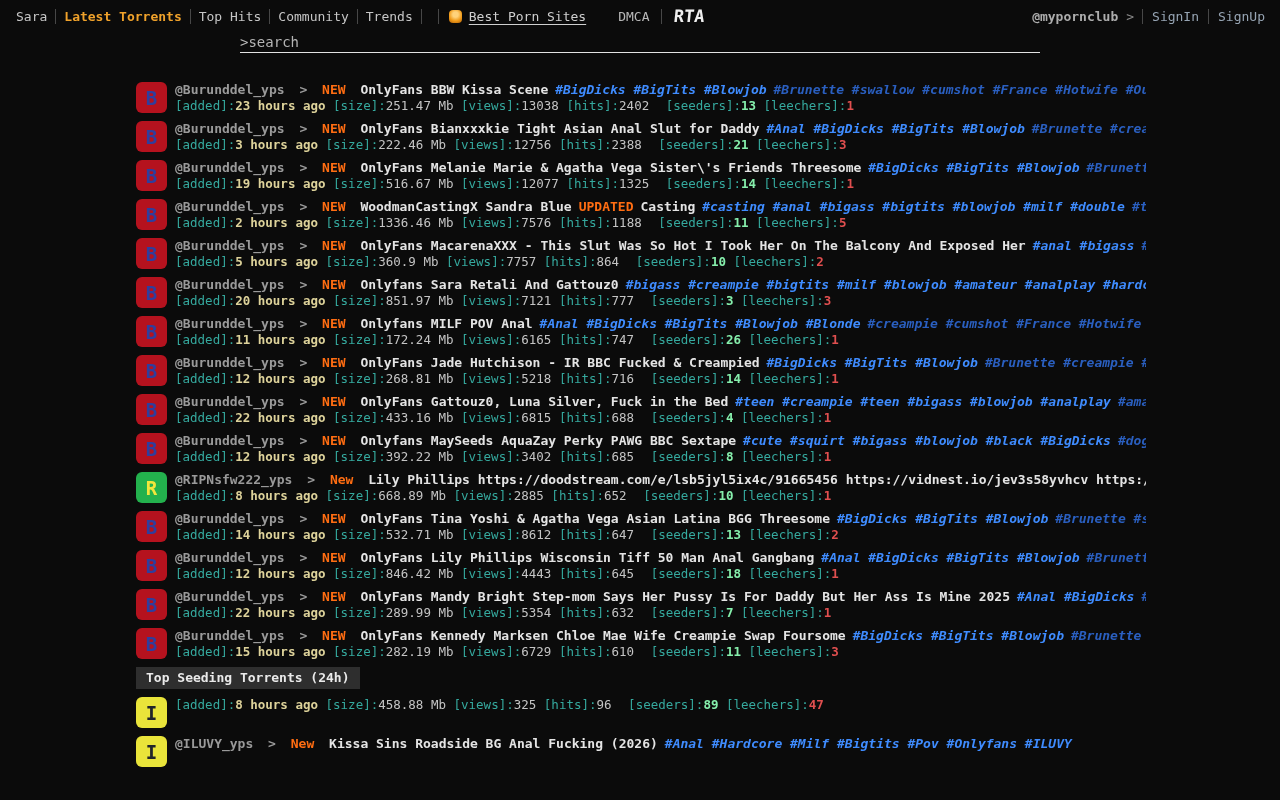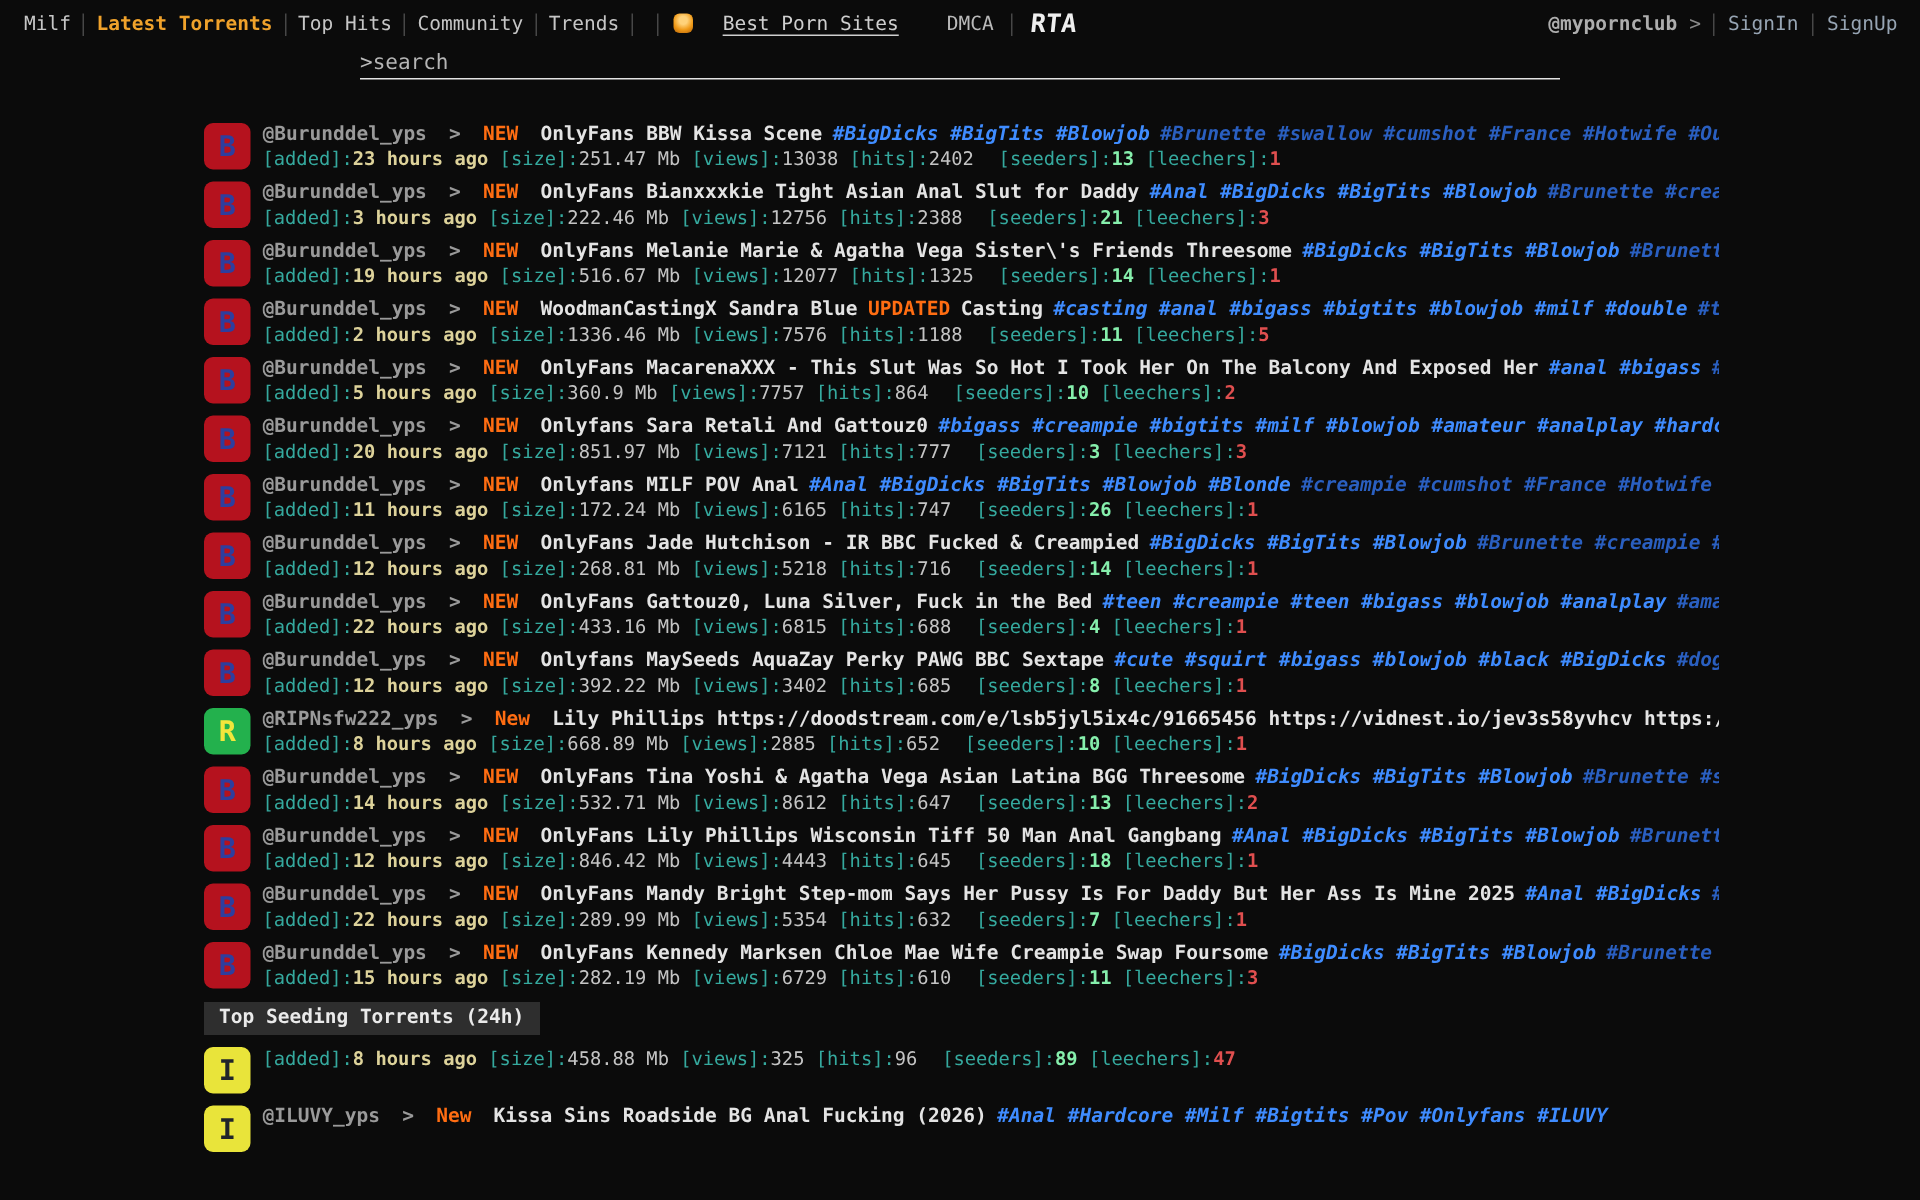--- a/index.html
+++ b/index.html
@@ -13,21 +13,21 @@
   
   .nav {
     display:flex; align-items:center;
     height:30px; padding:2px 6px 0 8px;
     font-size:13px; white-space:nowrap;
   }
   .nav-item { padding:0 8px; color:#c6c6c6; cursor:pointer; }
   .nav-item.active { color:#f0a22b; font-weight:bold; }
   .divider { width:1px; height:15px; background:#474747; }
   .spacer { width:16px; }
-  .promo { display:flex; gap:20px; padding:0 10px; cursor:pointer; }
+  .promo { display:flex; align-items:center; gap:7px; padding:0 10px; cursor:pointer; }
   .promo-icon {
     width:13px; height:13px; border-radius:4px;
     background:radial-gradient(circle at 50% 35%, #ffd27a 0 25%, #f09a18 60%, #b05f08 100%);
     display:inline-block;
   }
   .promo-label { color:#cfcfcf; text-decoration:underline; text-underline-offset:3px; }
   .dmca { padding:0 12px 0 22px; color:#b9b9b9; cursor:pointer; }
   .rta {
     font-weight:900; font-size:17px; color:#efefef; letter-spacing:0px;
     padding:0 6px 0 12px; transform:skewX(-6deg); display:inline-block; cursor:pointer;
@@ -84,21 +84,21 @@
   .m-lbl.gap { margin-left:9px; }
   .m-added { color:#ddd29a; font-weight:bold; }
   .m-val { color:#c4c4c4; }
   .m-seed { color:#86efac; font-weight:bold; }
   .m-leech { color:#e04f4f; font-weight:bold; }
 </style>
 </head>
 <body>
 
 <div class="nav">
-  <span class="nav-item">Milf</span>
+  <span class="nav-item">Sara</span>
   <span class="divider"></span>
   <span class="nav-item active">Latest Torrents</span>
   <span class="divider"></span>
   <span class="nav-item">Top Hits</span>
   <span class="divider"></span>
   <span class="nav-item">Community</span>
   <span class="divider"></span>
   <span class="nav-item">Trends</span>
   <span class="divider"></span>
   <span class="spacer"></span>

